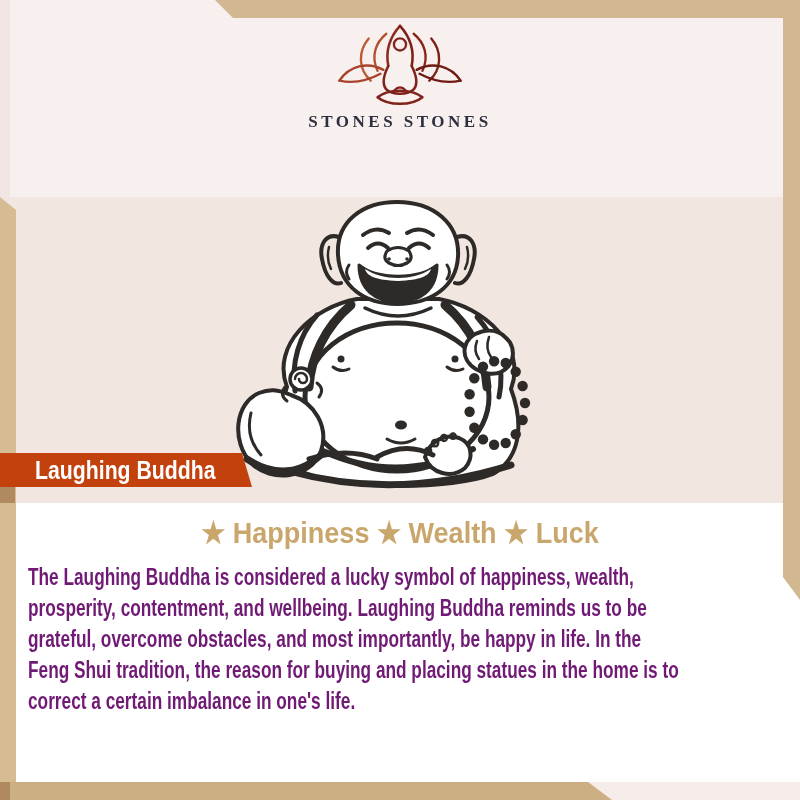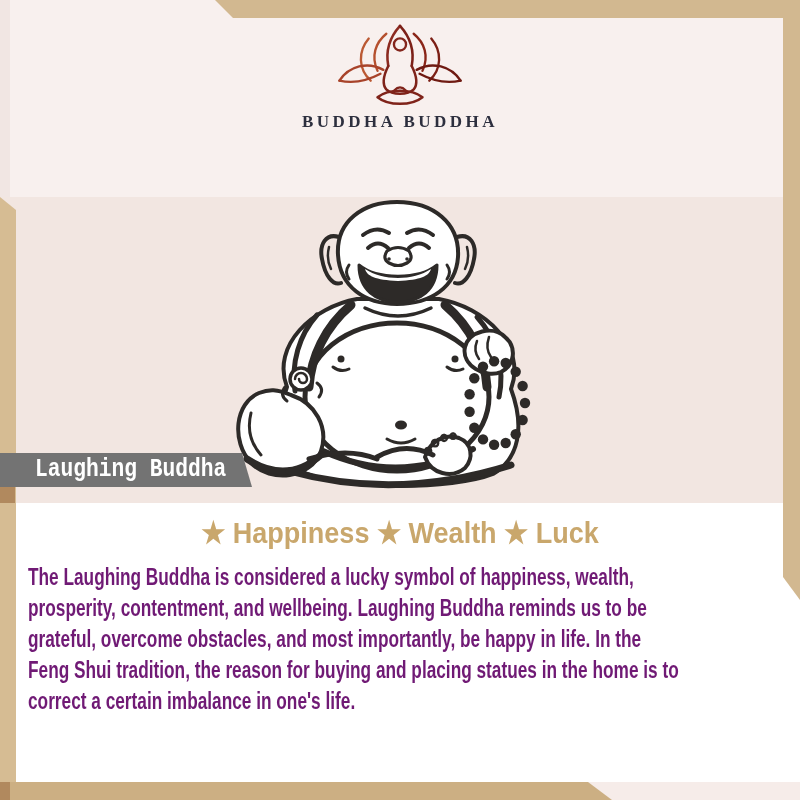--- a/index.html
+++ b/index.html
@@ -37,22 +37,22 @@
   
   .headline-band{left:165px;top:141px;width:468px;height:56px;background:#fdfaf8;}
   .headline{width:468px;height:56px;line-height:56px;text-align:center;
     font-size:40px;font-weight:bold;color:#c3a267;
     transform:scaleX(0.8);transform-origin:center;white-space:nowrap;}
 
   
   .buddha-svg{left:225px;top:195px;width:350px;height:300px;}
 
   
-  .ribbon{left:0;top:453px;width:252px;height:34px;background:#737373;
-    clip-path:polygon(0 0,242px 0,252px 34px,0 34px);font-family:Liberation Mono, monospace;}
+  .ribbon{left:0;top:453px;width:252px;height:34px;background:#c2410c;
+    clip-path:polygon(0 0,242px 0,252px 34px,0 34px);}
   .ribbon-text{display:inline-block;margin-left:35px;line-height:34px;
     font-size:25px;font-weight:bold;color:#ffffff;white-space:nowrap;
     transform:scaleX(0.85);transform-origin:left center;}
 
   
   .features-line{left:0;top:512px;width:800px;height:42px;line-height:42px;
     text-align:center;font-size:30px;font-weight:bold;color:#c9a76c;
     transform:scaleX(0.9);transform-origin:center;white-space:nowrap;}
 
   
@@ -92,21 +92,21 @@
       <path d="M48,17 C37,30 37,48 50,60" stroke="#bb5933" stroke-width="2.4"></path>
       <path d="M18,60 C28,45 47,40 63,49" stroke="#a8432a" stroke-width="2.4"></path>
       <path d="M18,60 C32,63 47,60 60,53" stroke="#a8432a" stroke-width="2.4"></path>
 
       <path d="M94,12 C105,21 110,35 103,50" stroke="#8a2518" stroke-width="2.4"></path>
       <path d="M112,17 C123,30 123,48 110,60" stroke="#7c1f15" stroke-width="2.4"></path>
       <path d="M142,60 C132,45 113,40 97,49" stroke="#6f1a12" stroke-width="2.4"></path>
       <path d="M142,60 C128,63 113,60 100,53" stroke="#6f1a12" stroke-width="2.4"></path>
     </g>
   </svg>
-  <div class="abs brand-name">BUDDHA BUDDHA</div>
+  <div class="abs brand-name">STONES STONES</div>
 
 
   <svg class="abs buddha-svg" viewBox="0 0 350 300">
     <g fill="#ffffff" stroke="#2d2a28" stroke-width="4" stroke-linecap="round" stroke-linejoin="round">
 
       <path d="M62,192 C46,150 88,112 132,104 L214,104 C260,112 302,152 286,194 C300,232 294,264 268,279 C228,295 118,295 80,278 C52,263 48,230 62,192 Z"></path>
       <path d="M92,120 C74,140 66,168 70,196" fill="none" stroke-width="5"></path>
       <path d="M252,122 C272,144 280,174 274,202" fill="none" stroke-width="5"></path>
 
       <ellipse cx="172" cy="202" rx="92" ry="74" stroke-width="5"></ellipse>

